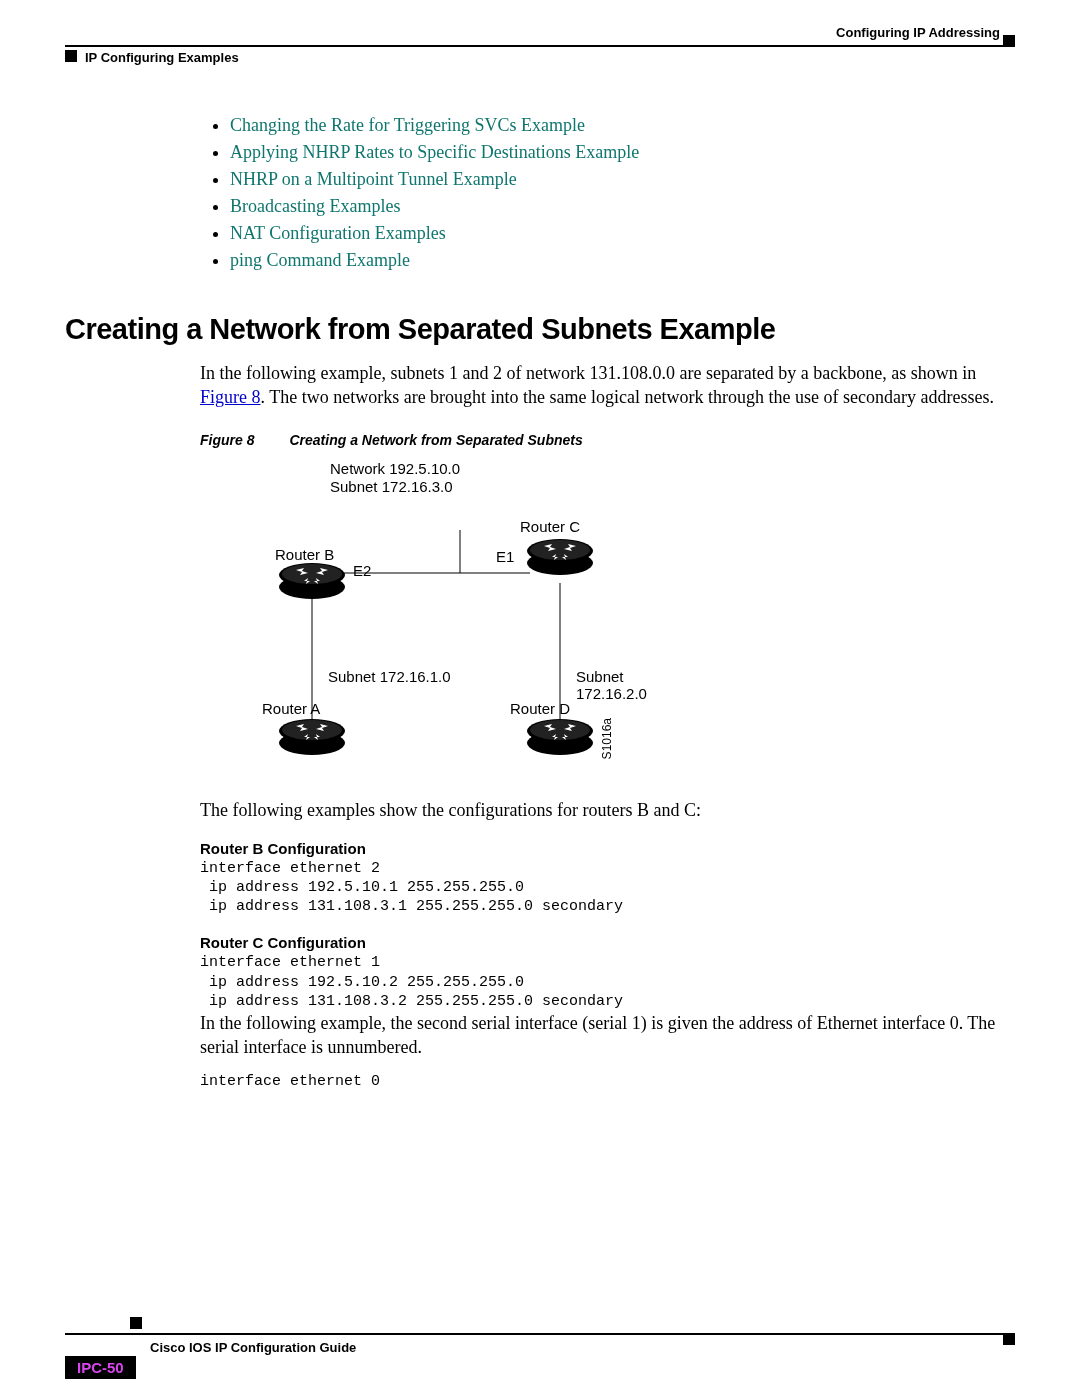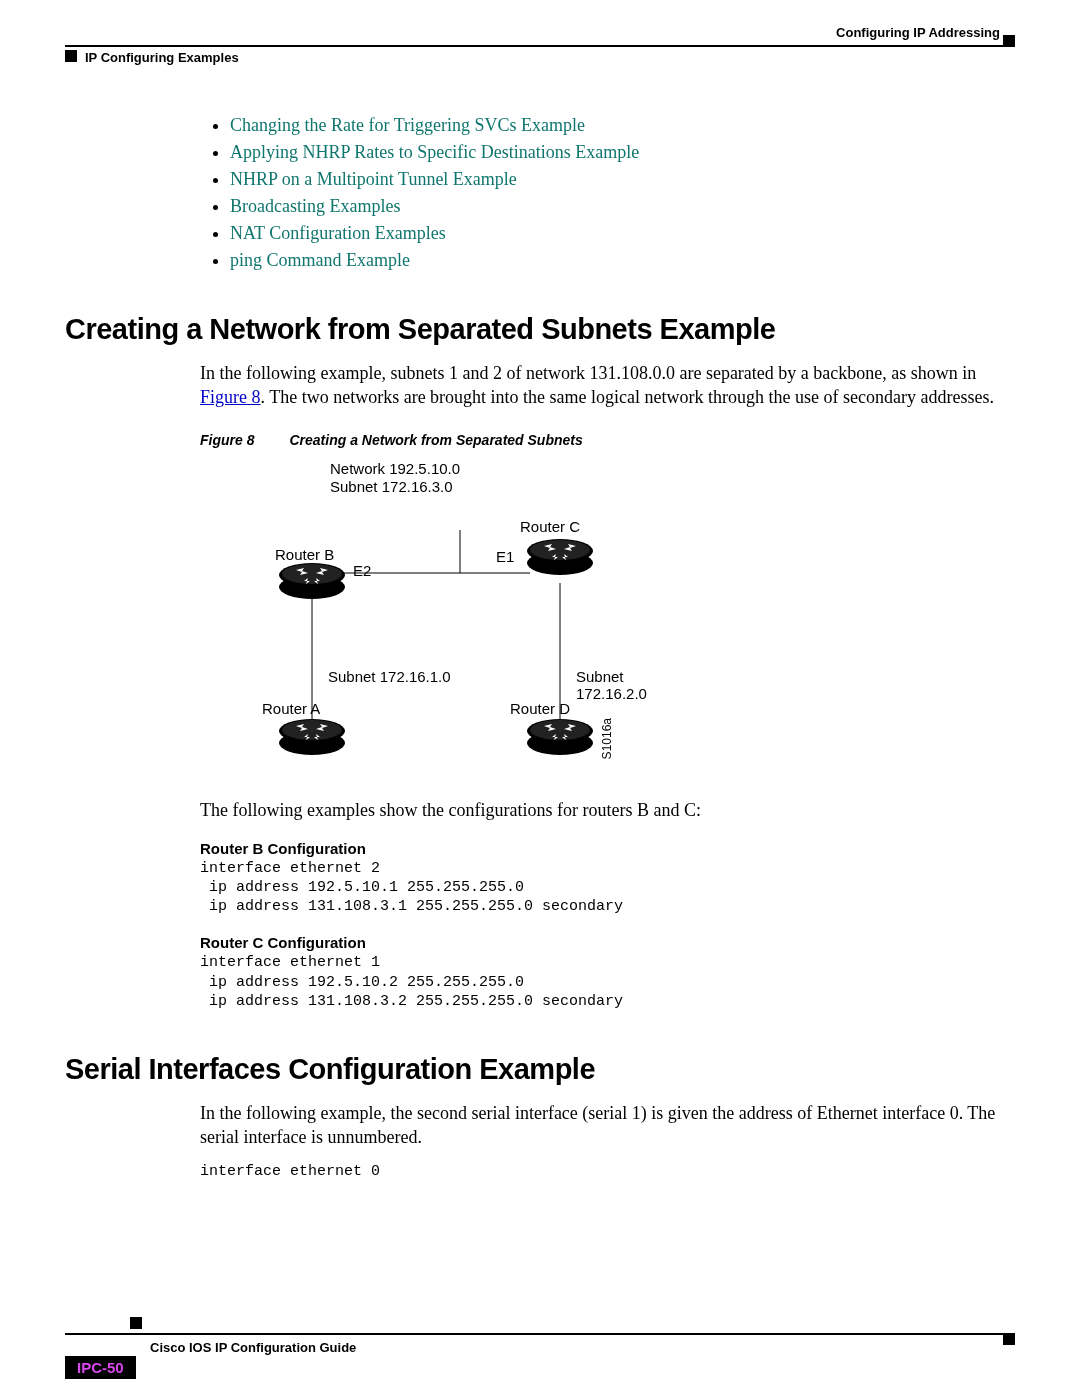--- a/index.html
+++ b/index.html
@@ -123,21 +123,20 @@
     <h4 class="sub">Router B Configuration</h4>
     <pre class="code">interface ethernet 2
  ip address 192.5.10.1 255.255.255.0
  ip address 131.108.3.1 255.255.255.0 secondary</pre>
 
     <h4 class="sub">Router C Configuration</h4>
     <pre class="code">interface ethernet 1
  ip address 192.5.10.2 255.255.255.0
  ip address 131.108.3.2 255.255.255.0 secondary</pre>
 
-    <h2 class="section">Serial Interfaces Configuration Example</h2>
     <p class="body">In the following example, the second serial interface (serial 1) is given the address of Ethernet interface 0. The serial interface is unnumbered.</p>
     <pre class="code" style="margin-top:12px;">interface ethernet 0</pre>
   </div>
 
   <div class="footer-rule"></div>
   <div class="footer-marker"></div>
   <div class="footer-marker-l"></div>
   <div class="footer-title">Cisco IOS IP Configuration Guide</div>
   <div class="page-num">IPC-50</div>
 </div>

